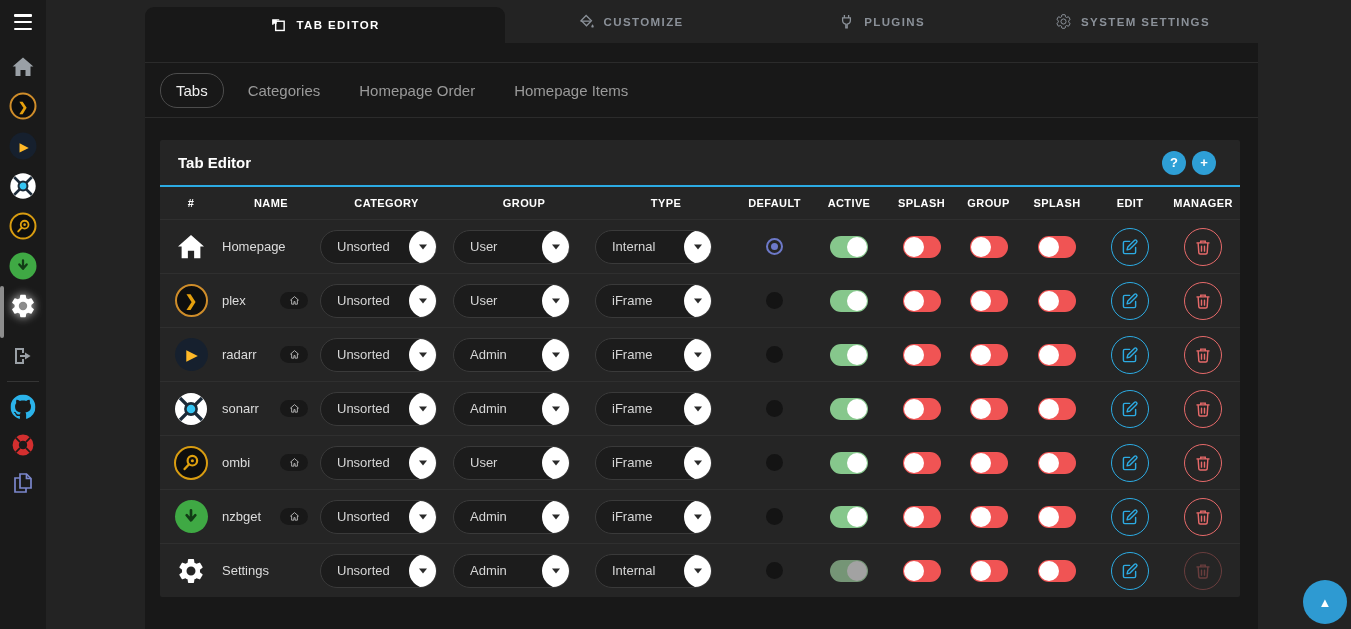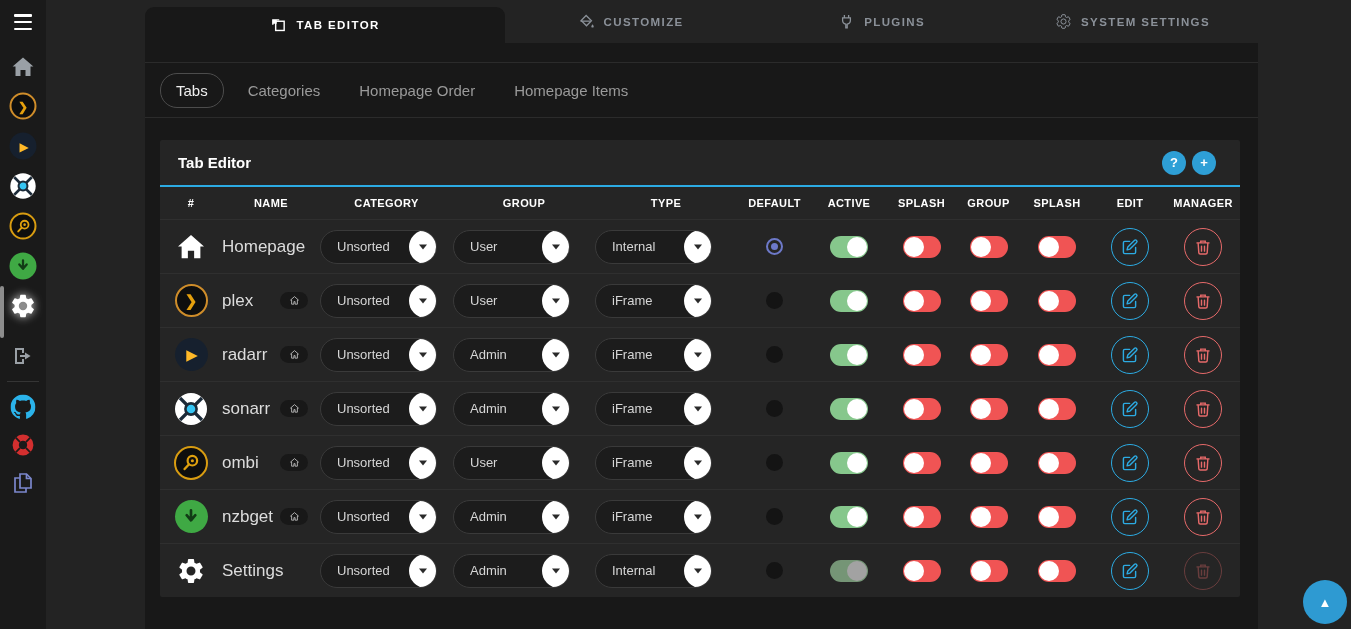--- a/index.html
+++ b/index.html
@@ -42,21 +42,21 @@
   .panel-actions { margin-left:auto; display:flex; gap:6px; }
   .round-btn { width:24px; height:24px; border-radius:50%; border:none; background:#2e9fd6; color:#fff; font-size:13px; font-weight:bold; display:flex; align-items:center; justify-content:center; cursor:pointer; line-height:1; }
 
   .thead { display:grid; grid-template-columns:var(--cols); height:32px; align-items:center; }
   .th { color:#fff; font-size:11px; font-weight:bold; letter-spacing:.4px; }
   .ta-c { text-align:center; } .ta-l { text-align:center; }
 
   .trow { display:grid; grid-template-columns:var(--cols); height:54px; align-items:center; border-top:1px solid #2f2f2f; }
   .cell { display:flex; align-items:center; }
   .cell.center { justify-content:center; }
-  .row-name { color:#dcdcdc; font-size:17px; }
+  .row-name { color:#dcdcdc; font-size:13px; }
   .home-badge { margin-left:auto; margin-right:12px; width:28px; height:17px; background:#181818; border-radius:9px; display:flex; align-items:center; justify-content:center; }
 
   
   .select { position:relative; width:117px; height:34px; background:#1c1c1c; border:1px solid #3a3a3a; border-radius:17px; display:flex; align-items:center; overflow:hidden; cursor:pointer; }
   .sel-text { padding-left:16px; font-size:13px; color:#d6d6d6; }
   .sel-cap { position:absolute; right:-7px; top:-1px; width:34px; height:34px; border-radius:50%; background:#fff; }
   .sel-caret { position:absolute; right:9px; top:50%; transform:translateY(-50%); width:0; height:0; border-left:4px solid transparent; border-right:4px solid transparent; border-top:5px solid #2a2a2a; }
 
   
   .toggle { position:relative; width:38px; height:22px; border-radius:11px; display:inline-block; cursor:pointer; }

